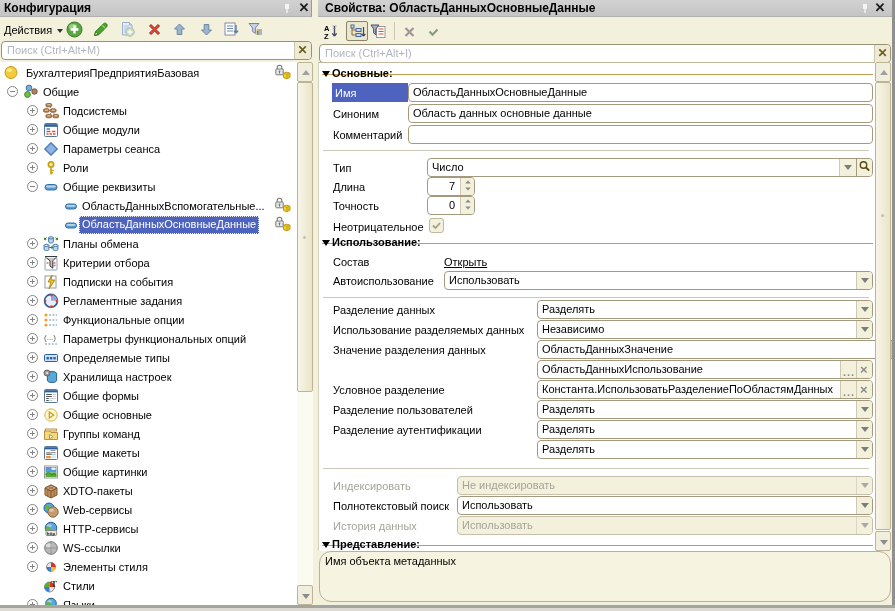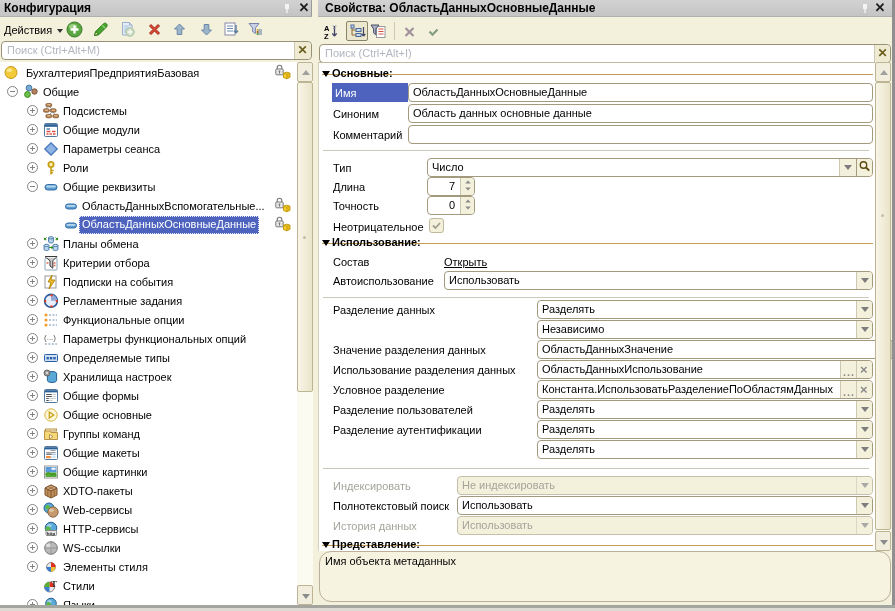--- a/index.html
+++ b/index.html
@@ -705,30 +705,30 @@
         <span class="plabel" style="left:125px;top:193px;text-decoration:underline">Открыть</span>
         <span class="plabel" style="left:14px;top:212px;color:#000">Автоиспользование</span>
         <div class="pfield" style="left:125px;top:208px;width:429px">Использовать<span class="cbtn last" style="right:-1px">
             <span class="arr"></span>
           </span></div>
         <div class="sep" style="left:4px;width:546px;top:234px"></div>
         <span class="plabel" style="left:14px;top:241px;color:#000">Разделение данных</span>
         <div class="pfield" style="left:218px;top:237px;width:336px">Разделять<span class="cbtn last" style="right:-1px">
             <span class="arr"></span>
           </span></div>
+        <span class="plabel" style="left:14px;top:261px;color:#000">Использование разделяемых данных</span>
         <div class="pfield" style="left:218px;top:257px;width:336px">Независимо<span class="cbtn last" style="right:-1px">
             <span class="arr"></span>
           </span></div>
         <span class="plabel" style="left:14px;top:281px;color:#000">Значение разделения данных</span>
         <div class="pfield" style="left:218px;top:277px;width:387px">ОбластьДанныхЗначение<span class="cbtn" style="right:15px">
             <span class="dots">...</span>
           </span><span class="cbtn last" style="right:-1px">
             <span class="xg">×</span>
           </span></div>
-        <span class="plabel" style="left:14px;top:301px;color:#000">Использование разделения данных</span>
         <div class="pfield" style="left:218px;top:297px;width:336px">ОбластьДанныхИспользование<span class="cbtn" style="right:15px">
             <span class="dots">...</span>
           </span><span class="cbtn last" style="right:-1px">
             <span class="xg">×</span>
           </span></div>
         <span class="plabel" style="left:14px;top:321px;color:#000">Условное разделение</span>
         <div class="pfield" style="left:218px;top:317px;width:336px">Константа.ИспользоватьРазделениеПоОбластямДанных<span class="cbtn" style="right:15px">
             <span class="dots">...</span>
           </span><span class="cbtn last" style="right:-1px">
             <span class="xg">×</span>

